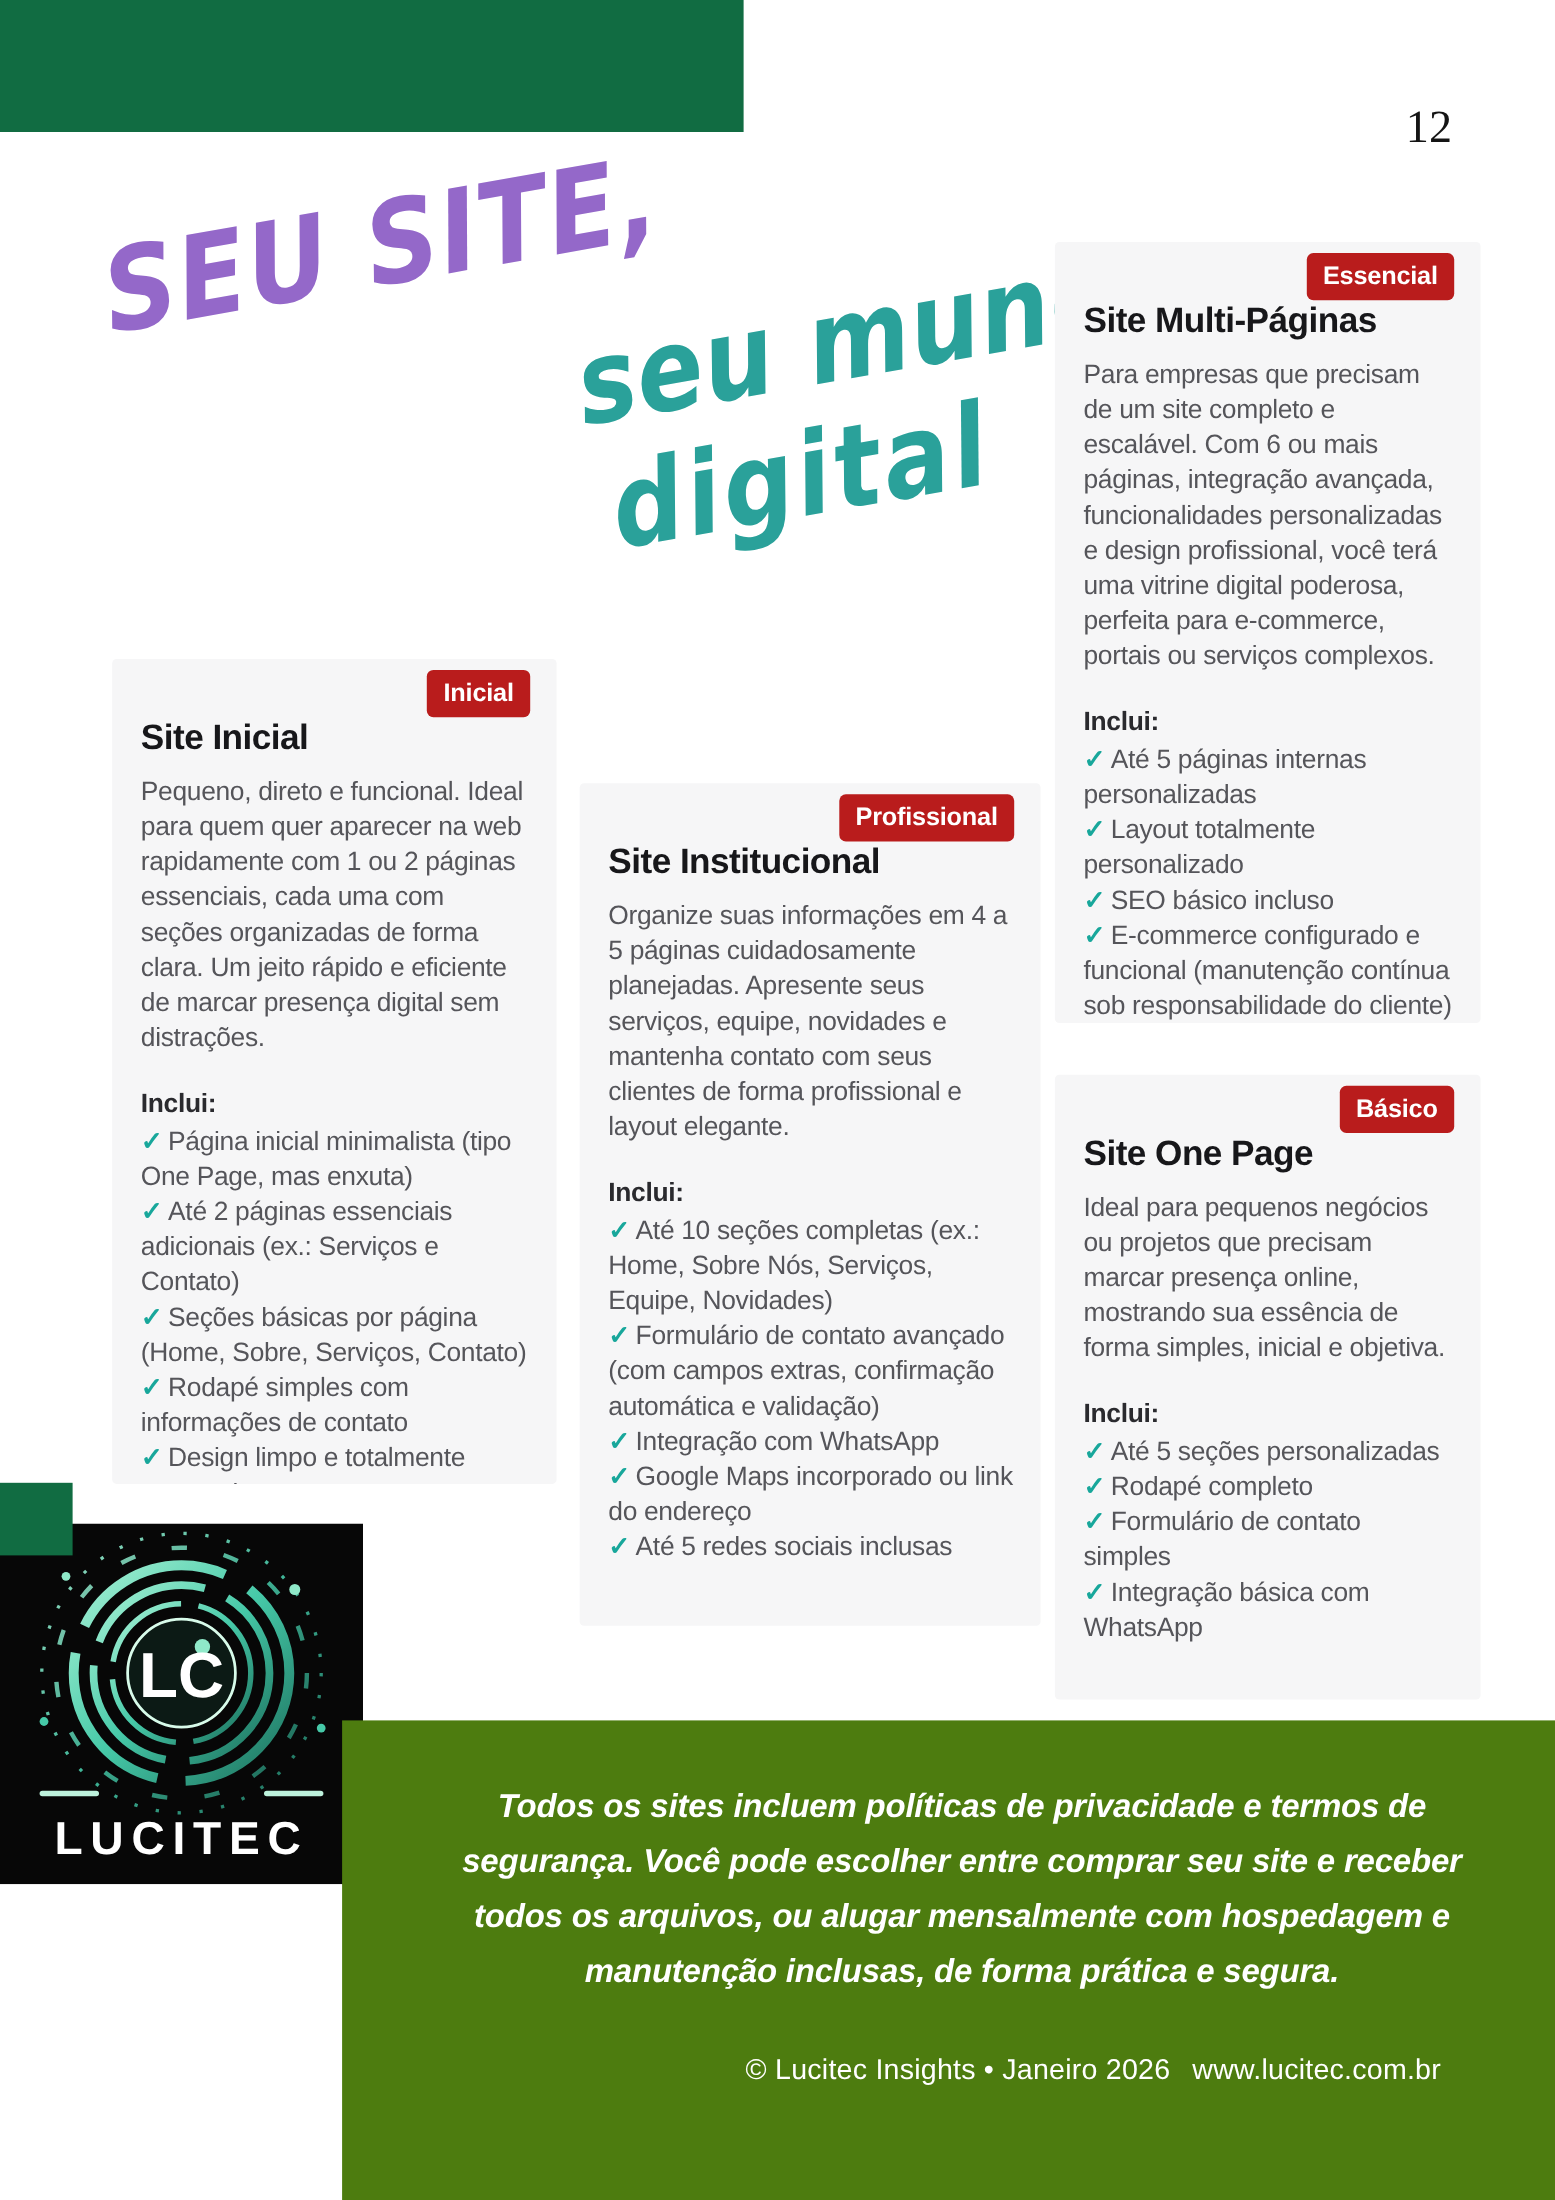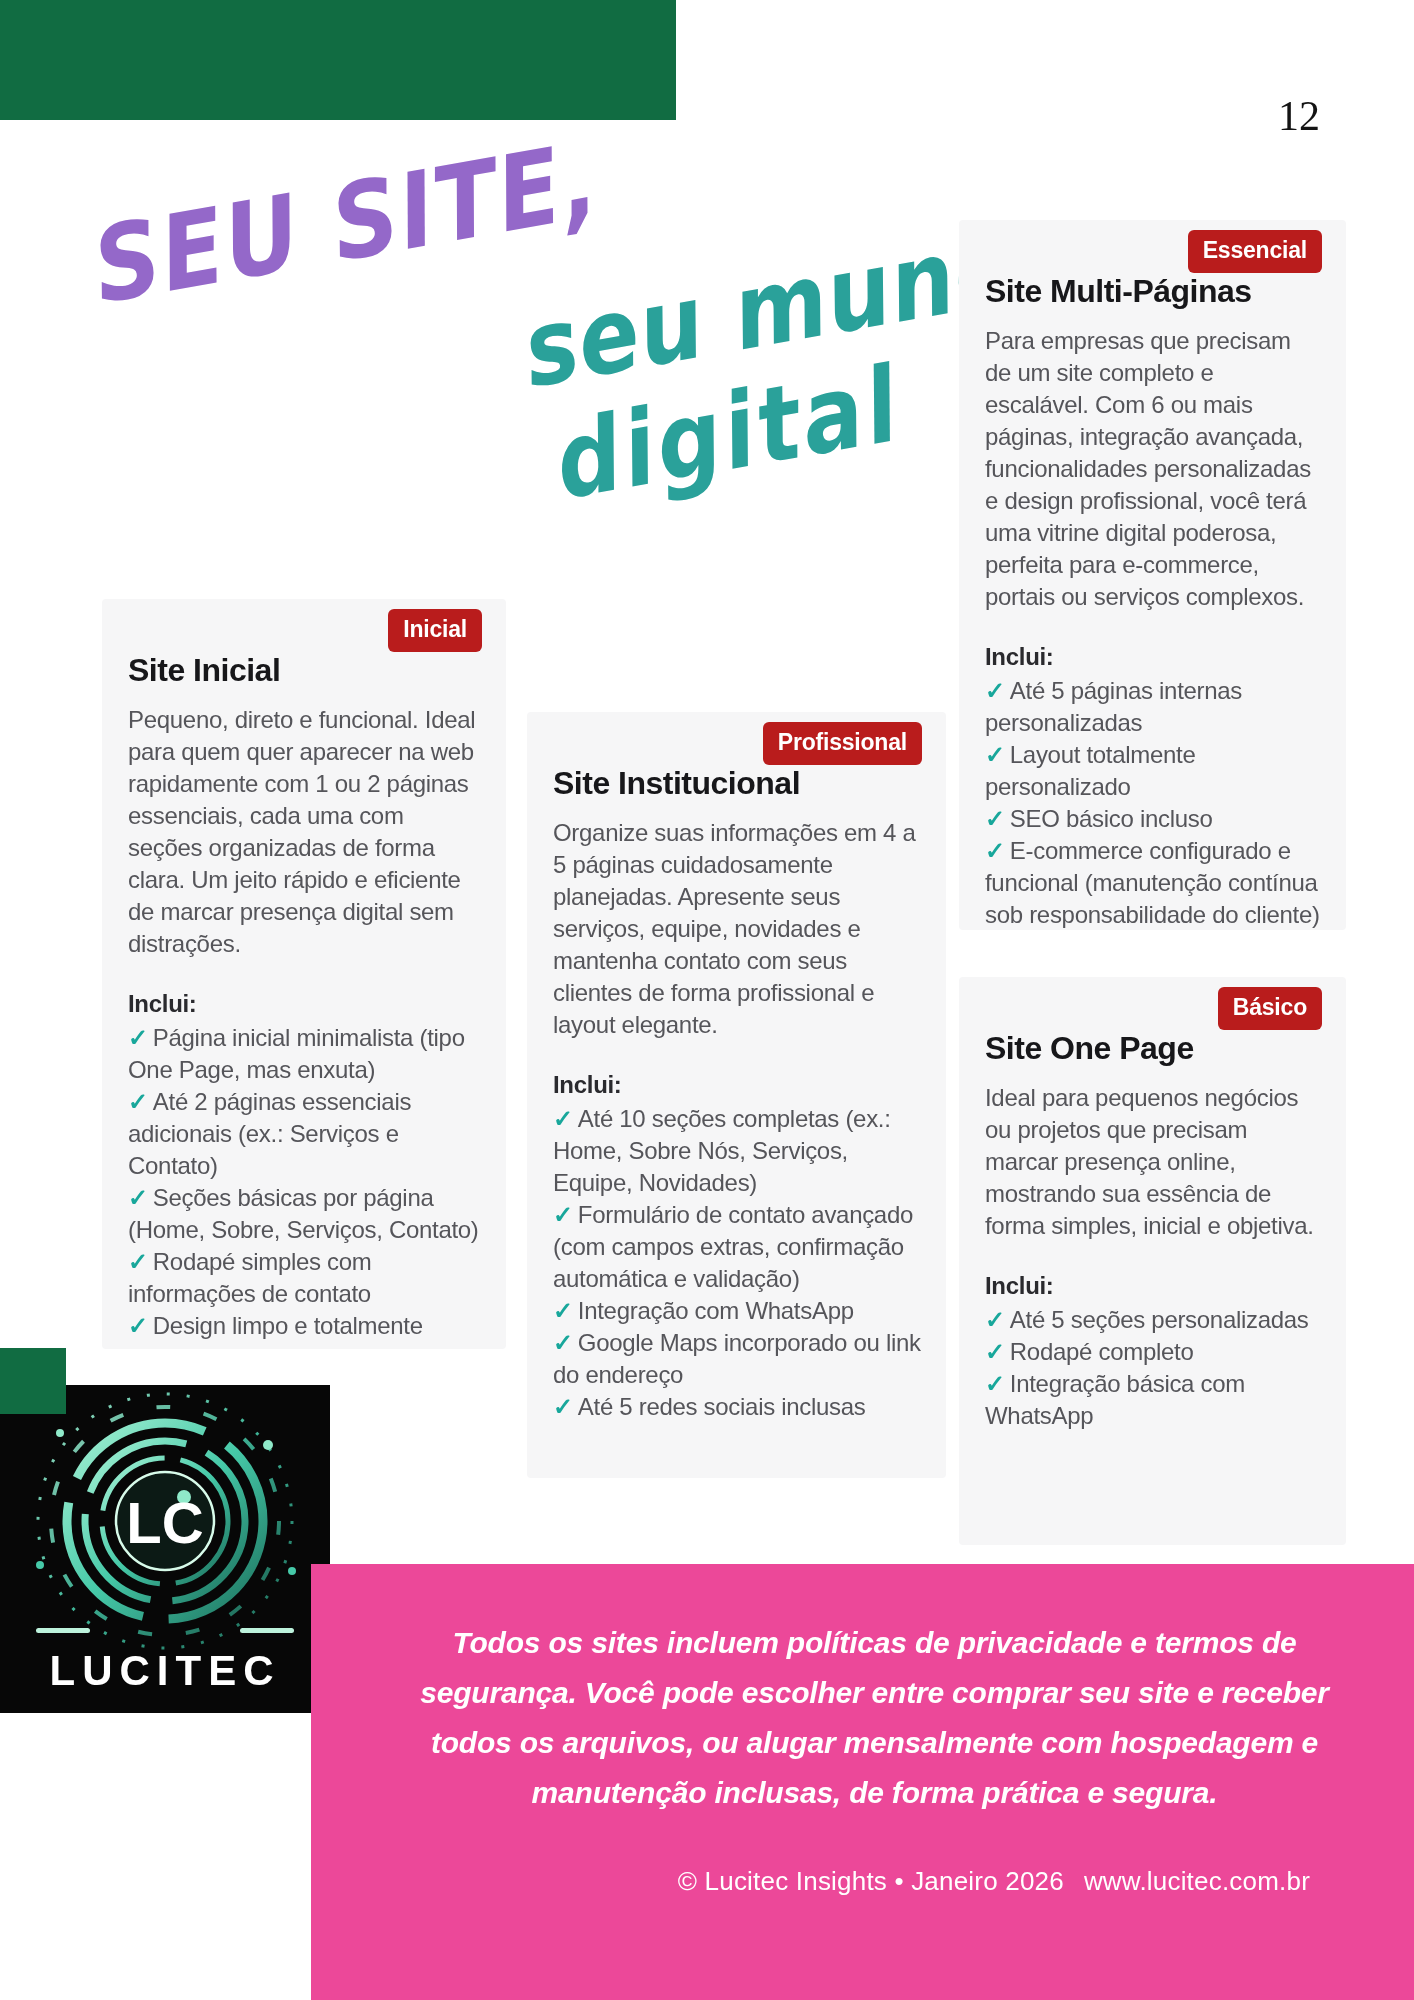--- a/index.html
+++ b/index.html
@@ -36,21 +36,21 @@
   .card-title { font-size:32px; font-weight:bold; color:#17171A; letter-spacing:-0.5px; }
   .card-desc  { font-size:24px; color:#55555A; line-height:32px; margin-top:15px; letter-spacing:-0.3px; }
   .includes-label { font-size:24px; font-weight:bold; color:#2A2A2E; margin-top:30px; letter-spacing:-0.3px; }
   .feature-list { list-style:none; margin:4px 0 0; padding:0; font-size:24px; color:#55555A;
                   line-height:32px; letter-spacing:-0.3px; }
   .check { color:#18A79B; font-weight:bold; margin-right:5px; }
   
   .logo-block { position:absolute; left:0; top:1385px; width:330px; height:328px; }
   .corner-square { position:absolute; left:0; top:1348px; width:66px; height:66px; background:#116C42; }
   
-  .footer-band { position:absolute; left:311px; top:1564px; width:1103px; height:436px; background:#ec4899; }
+  .footer-band { position:absolute; left:311px; top:1564px; width:1103px; height:436px; background:#4d7c0f; }
   .footer-note {
     padding:54px 60px 0 84px; text-align:center; color:#ffffff;
     font-weight:bold; font-style:italic; font-size:30px; line-height:50px; letter-spacing:-0.2px;
   }
   .footer-credits {
     position:absolute; top:302px; right:104px; display:flex; gap:20px;
     color:#ffffff; font-size:26px; letter-spacing:0.2px;
   }
 </style>
 </head>
@@ -117,20 +117,21 @@
   <div class="card card-4">
     <div class="badge-row">
       <span class="badge">Básico</span>
     </div>
     <div class="card-title">Site One Page</div>
     <div class="card-desc">Ideal para pequenos negócios ou projetos que precisam marcar presença online, mostrando sua essência de forma simples, inicial e objetiva.</div>
     <div class="includes-label">Inclui:</div>
     <ul class="feature-list">
       <li><span class="check">✓</span><span>Até 5 seções personalizadas</span></li>
       <li><span class="check">✓</span><span>Rodapé completo</span></li>
+      <li><span class="check">✓</span><span>Formulário de contato simples</span></li>
       <li><span class="check">✓</span><span>Integração básica com WhatsApp</span></li>
 
     </ul>
   </div>
 
   <div class="logo-block">
     <svg width="330" height="328" viewBox="0 0 330 328">
       <defs>
         <linearGradient id="tg" x1="0" y1="0" x2="1" y2="1">
           <stop offset="0" stop-color="#a9f2d6"></stop>

